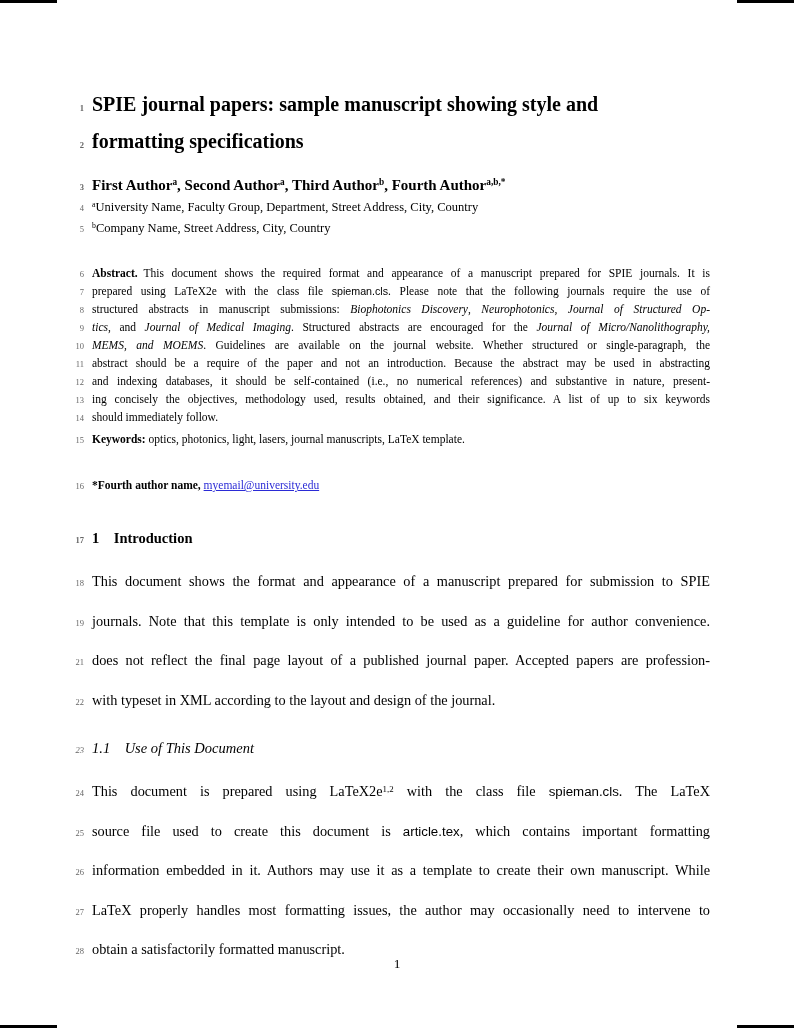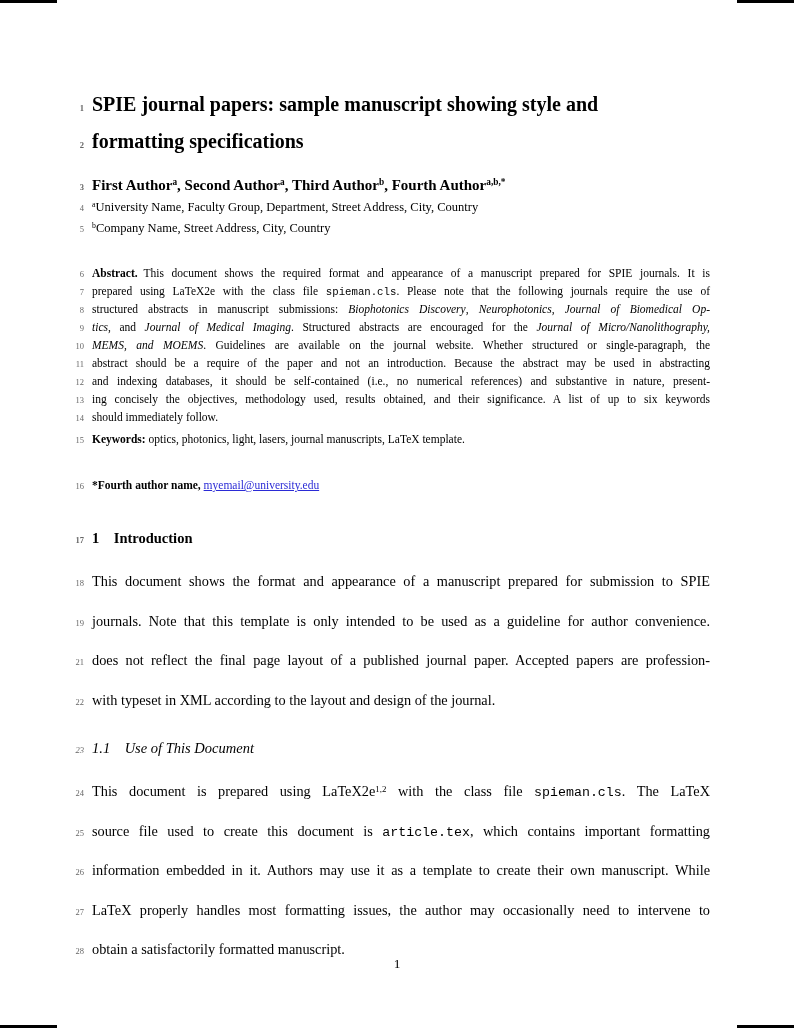--- a/index.html
+++ b/index.html
@@ -49,21 +49,21 @@
   .paragraph { font-size: 14.3px; line-height: 37.5px; margin-top: 12px; }
 
   .title .content, .authors .content, .affiliations .content,
   .keywords .content, .footnote .content,
   .section-heading .content, .subsection-heading .content {
     text-align: left; text-align-last: left;
   }
 
   .s-b { font-weight: bold; }
   .s-i { font-style: italic; }
-  .s-tt { font-family: Liberation Mono, monospace; font-size: 0.93em; }
+  .s-tt { font-family: Liberation Sans, sans-serif; font-size: 0.93em; }
   .s-sup { font-size: 0.62em; position: relative; top: -0.5em; }
   a.s-link { color: var(--link-color, #2b2bd6); text-decoration: underline; cursor: pointer; }
 
   .footer {
     position: absolute; left: 0; top: 956px;
     width: 794px; text-align: center;
     font-size: 13.5px;
   }
 </style>
 </head>
@@ -106,21 +106,21 @@
         <div class="line">
           <span class="lineno">6</span>
           <span class="content"><span class="s-b">Abstract.</span><span> This document shows the required format and appearance of a manuscript prepared for SPIE journals. It is</span></span>
         </div>
         <div class="line">
           <span class="lineno">7</span>
           <span class="content"><span>prepared using LaTeX2e with the class file </span><span class="s-tt">spieman.cls</span><span>. Please note that the following journals require the use of</span></span>
         </div>
         <div class="line">
           <span class="lineno">8</span>
-          <span class="content"><span>structured abstracts in manuscript submissions: </span><span class="s-i">Biophotonics Discovery</span><span>, </span><span class="s-i">Neurophotonics</span><span>, </span><span class="s-i">Journal of Biomedical Op-</span></span>
+          <span class="content"><span>structured abstracts in manuscript submissions: </span><span class="s-i">Biophotonics Discovery</span><span>, </span><span class="s-i">Neurophotonics</span><span>, </span><span class="s-i">Journal of Structured Op-</span></span>
         </div>
         <div class="line">
           <span class="lineno">9</span>
           <span class="content"><span class="s-i">tics</span><span>, and </span><span class="s-i">Journal of Medical Imaging</span><span>. Structured abstracts are encouraged for the </span><span class="s-i">Journal of Micro/Nanolithography,</span></span>
         </div>
         <div class="line">
           <span class="lineno">10</span>
           <span class="content"><span class="s-i">MEMS, and MOEMS</span><span>. Guidelines are available on the journal website. Whether structured or single-paragraph, the</span></span>
         </div>
         <div class="line">

